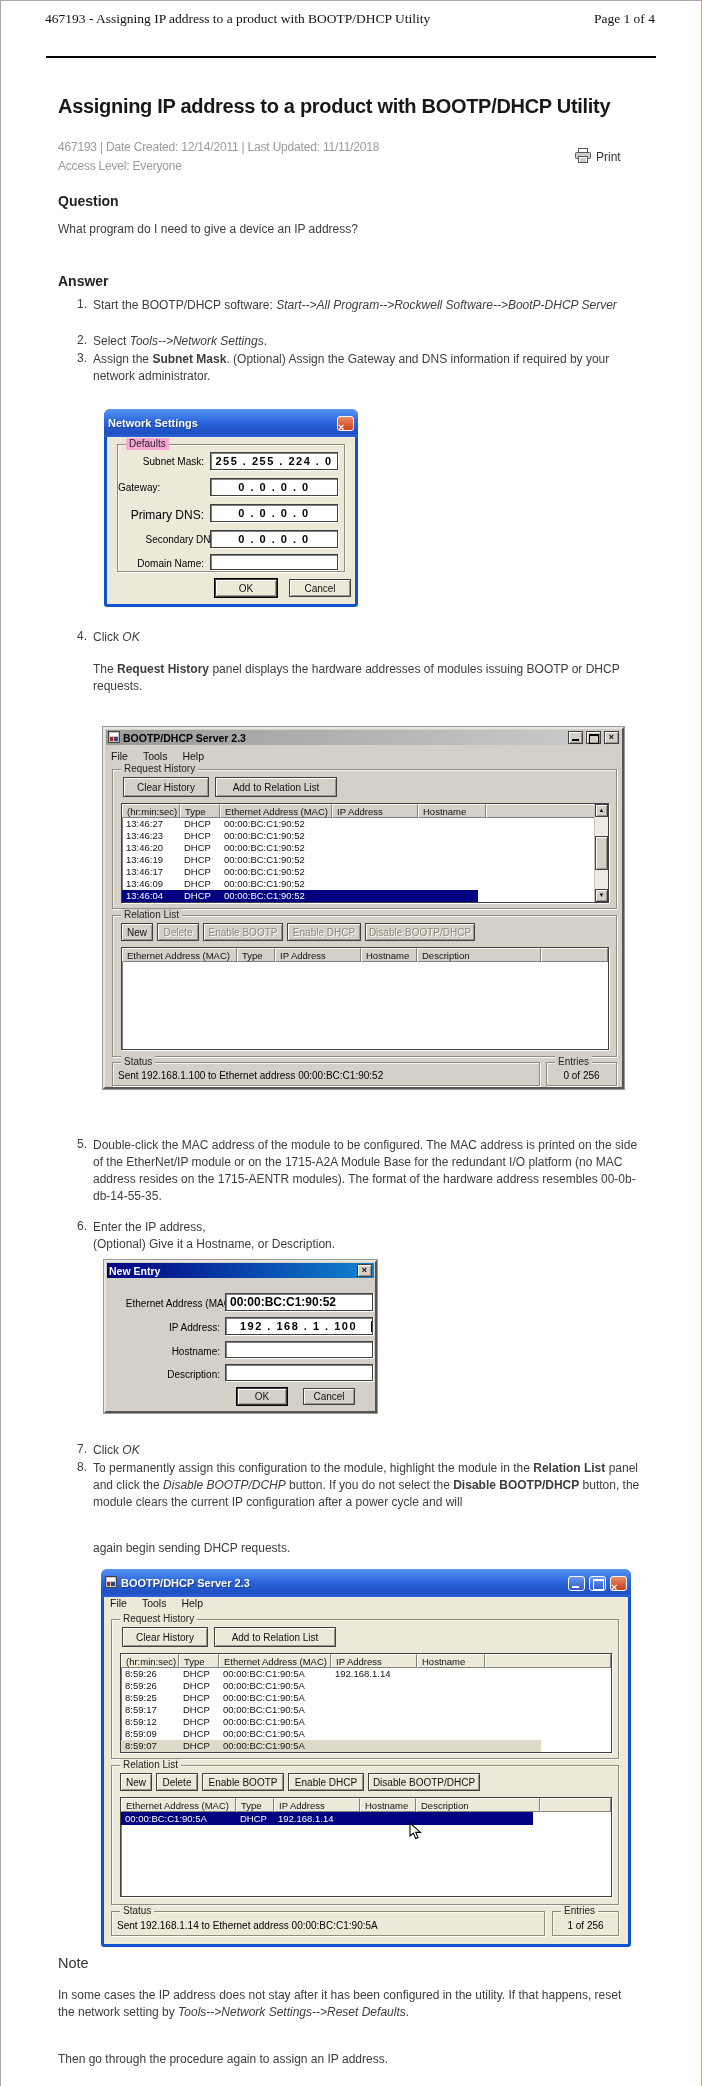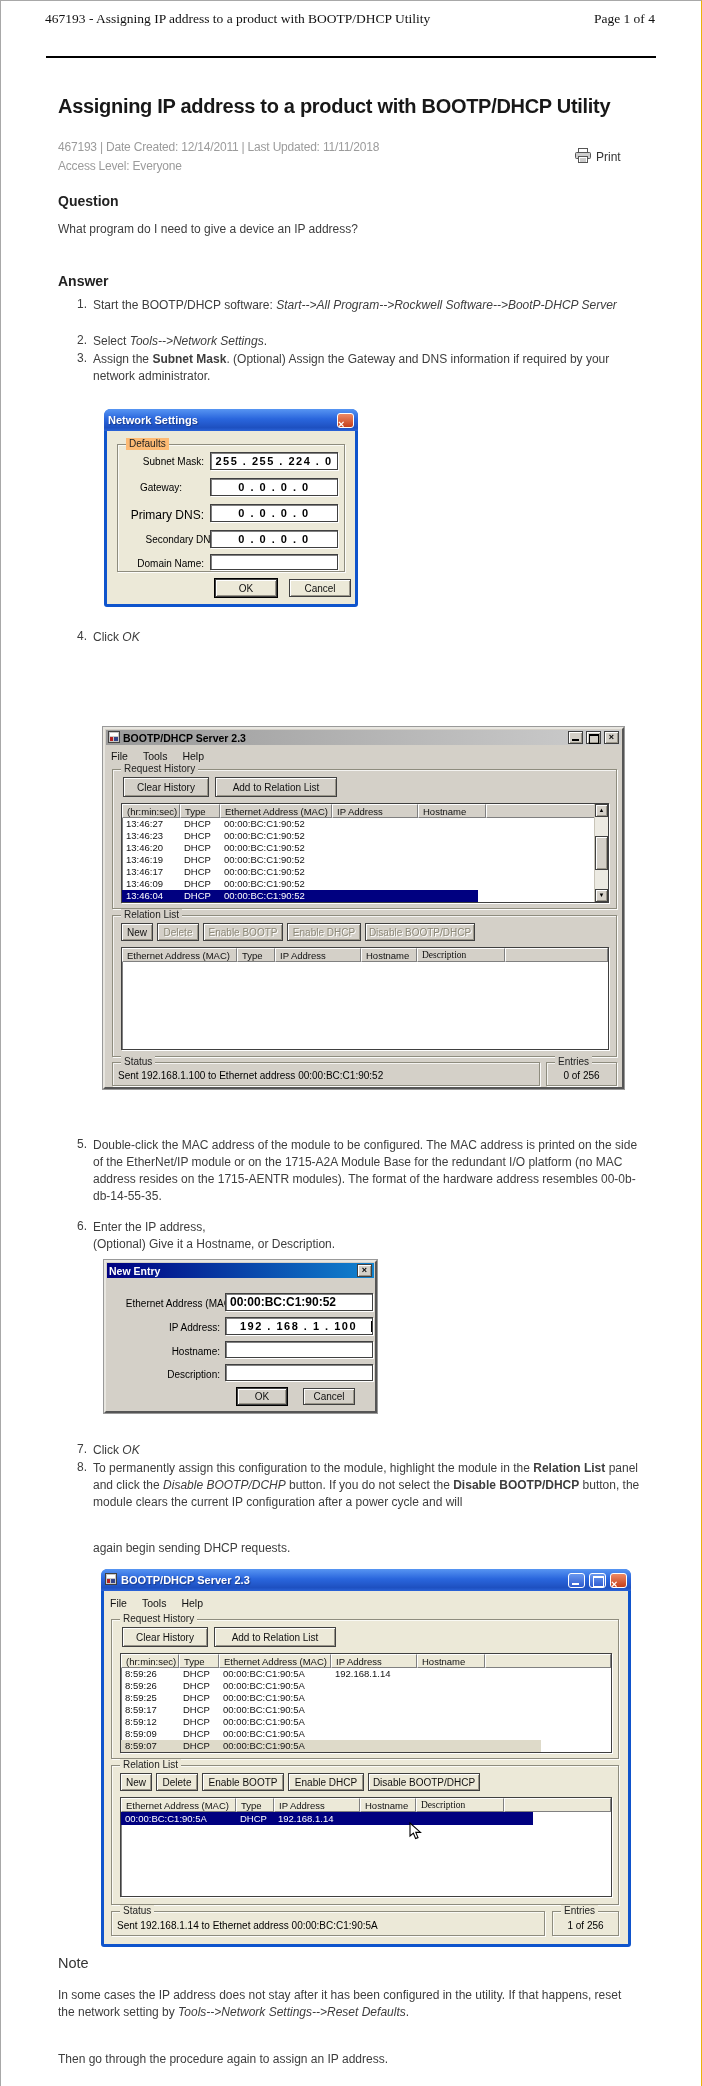--- a/index.html
+++ b/index.html
@@ -32,42 +32,42 @@
   .tbl { position:absolute; background:#fff; border:1px solid #404040; box-shadow:inset 1px 1px 0 #808080, 1px 1px 0 #fff; overflow:hidden; }
   .thead { display:flex; }
   .th { background:inherit; font-size:9.5px; color:#111; height:14px; line-height:13px; padding-left:4px;
         border-top:1px solid #fff; border-left:1px solid #fff; border-right:1px solid #808080; border-bottom:1px solid #808080;
         overflow:hidden; white-space:nowrap; }
   .tr { display:flex; height:12px; line-height:12px; font-size:9.5px; color:#111; white-space:nowrap; }
   .td { padding-left:4px; overflow:hidden; }
   .sel { background:#000080; color:#fff; }
   .hl { background:#dedac9; }
   .c-time{width:58px;} .c-type{width:40px;} .c-mac{width:112px;} .c-ip{width:86px;} .c-host{width:68px;} .c-fill{flex:1;}
-  .rl-mac{width:115px;} .rl-type{width:38px;} .rl-ip{width:86px;} .rl-host{width:56px;} .rl-desc{width:88px;font-family:Liberation Serif, serif;}
+  .rl-mac{width:115px;} .rl-type{width:38px;} .rl-ip{width:86px;} .rl-host{width:56px;} .rl-desc{width:124px;}
 
   .input { position:absolute; background:#fff; border:1px solid #404040; box-shadow:inset 1px 1px 0 #808080, 1px 1px 0 #fff;
            font-size:11px; display:flex; align-items:center; }
   .ipval { font-weight:bold; letter-spacing:1.5px; width:100%; text-align:center; }
   .caret { width:1px; height:11px; background:#000; }
 
   
   .clwin { position:absolute; background:#d4d0c8; border:2px solid; border-color:#e8e6e0 #555 #555 #e8e6e0; box-shadow:0 0 0 1px #999; }
   .cl-title { position:absolute; left:1px; right:1px; top:1px; height:15px;
               background:linear-gradient(to right,#9a9a9a,#cdcdcd); display:flex; align-items:center; padding:0 2px; gap:3px; }
   .cl-title .t { font-size:10.5px; font-weight:bold; color:#000; flex:1; white-space:nowrap; }
   .cl-btn { width:15px; height:13px; background:#d4d0c8; border:1px solid #404040;
             box-shadow:inset 1px 1px 0 #fff, inset -1px -1px 0 #9a968a; position:relative; }
   .g-min::after { content:""; position:absolute; left:3px; bottom:2px; width:7px; height:2px; background:#000; }
   .g-max::after { content:""; position:absolute; left:2px; top:2px; width:8px; height:7px; border:1px solid #000; border-top-width:2px; }
   .g-x { font-size:9px; font-weight:bold; text-align:center; line-height:11px; color:#000; }
   .menubar { position:absolute; display:flex; gap:15px; align-items:center; font-size:10.5px; color:#111; }
 
   
   .xpwin { position:absolute; background:#ece9d8; border:3px solid #0f54cc; border-radius:7px 7px 3px 3px; }
-  .xp-title { position:absolute; left:-3px; right:-3px; top:-3px; height:22px; border-radius:6px 6px 0 0;
+  .xp-title { position:absolute; left:-3px; right:-3px; top:-3px; height:28px; border-radius:6px 6px 0 0;
               background:linear-gradient(180deg,#5795f2 0%,#2a66dd 45%,#1e50c0 85%,#2a63d8 100%);
               display:flex; align-items:center; padding:3px 4px; gap:4px; }
   .xp-title .t { font-size:11px; font-weight:bold; color:#fff; flex:1; white-space:nowrap; text-shadow:1px 1px 1px #1a3a8c; }
   .xp-btn { width:17px; height:15px; border-radius:3px; border:1px solid #fff; position:relative;
             background:linear-gradient(180deg,#6a98ef,#2e5bcf); }
   .xp-btn.close { background:linear-gradient(180deg,#ed8a66,#c63f1a); }
   .x-min::after { content:""; position:absolute; left:3px; bottom:2px; width:7px; height:2px; background:#fff; }
   .x-max::after { content:""; position:absolute; left:3px; top:2px; width:9px; height:8px; border:1px solid #fff; border-top-width:2px; }
   .x-x { color:#fff; font-weight:bold; font-size:11px; line-height:13px; text-align:center; }
 
@@ -114,26 +114,26 @@
 
   <div class="abs stepnum" style="left:70px; top:350px;">3.</div>
   <div class="abs body-txt" style="left:92px; top:350px; width:554px;"><span>Assign the </span><span class="bd">Subnet Mask</span><span>.  (Optional) Assign the Gateway and DNS information if required by your network administrator.</span></div>
 
   <div class="xpwin" style="left:103px; top:408px; width:254px; height:198px;">
     <div class="xp-title">
       <span class="t">Network Settings</span>
       <span class="xp-btn close"><span class="x-x">×</span></span>
     </div>
     <div class="gb" style="left:10px; top:32px; width:228px; height:128px;">
-      <span class="gb-label" style="background:#fdba74;">Defaults</span>
+      <span class="gb-label" style="background:#f9a8d4;">Defaults</span>
       <div class="abs" style="left:0; top:11px; width:86px; text-align:right; font-size:10px;">Subnet Mask:</div>
       <div class="input" style="left:92px; top:7px; width:128px; height:18px;">
           <span class="ipval">255 . 255 . 224 . 0</span>
         </div>
-      <div class="abs" style="left:0; top:37px; width:86px; text-align:center; font-size:10px;">Gateway:</div>
+      <div class="abs" style="left:0; top:37px; width:86px; text-align:left; font-size:10px;">Gateway:</div>
       <div class="input" style="left:92px; top:33px; width:128px; height:18px;">
           <span class="ipval">0 . 0 . 0 . 0</span>
         </div>
       <div class="abs" style="left:0; top:63px; width:86px; text-align:right; font-size:12px;">Primary DNS:</div>
       <div class="input" style="left:92px; top:59px; width:128px; height:18px;">
           <span class="ipval">0 . 0 . 0 . 0</span>
         </div>
       <div class="abs" style="left:0; top:89px; width:86px; text-align:right; font-size:10px;margin-left:16px;">Secondary DNS:</div>
       <div class="input" style="left:92px; top:85px; width:128px; height:18px;">
           <span class="ipval">0 . 0 . 0 . 0</span>
@@ -142,20 +142,21 @@
       <div class="input" style="left:92px; top:109px; width:128px; height:16px;">
           <span></span>
         </div>
     </div>
     <div class="btn" style="left:108px; top:167px; width:62px; height:18px; background:#ece9d8; outline:1px solid #000;">OK</div>
     <div class="btn" style="left:182px; top:167px; width:62px; height:18px; background:#ece9d8;">Cancel</div>
   </div>
 
   <div class="abs stepnum" style="left:70px; top:628px;">4.</div>
   <div class="abs body-txt" style="left:92px; top:628px; width:554px;"><span>Click </span><span class="it">OK</span></div>
+  <div class="abs body-txt" style="left:92px; top:660px; width:554px;"><span>The </span><span class="bd">Request History</span><span> panel displays the hardware addresses of modules issuing BOOTP or DHCP requests.</span></div>
 
   <div class="clwin" style="left:102px; top:726px; width:521px; height:362px;">
     <div class="cl-title">
       <span><svg width="12" height="12">
             <rect x="0.5" y="0.5" width="11" height="11" fill="#c8c8c8" stroke="#404040"></rect>
             <rect x="2" y="2" width="8" height="3" fill="#fff"></rect>
             <rect x="2" y="6" width="3" height="4" fill="#b22222"></rect>
             <rect x="6" y="6" width="4" height="4" fill="#334488"></rect>
           </svg></span>
       <span class="t">BOOTP/DHCP Server 2.3</span>

